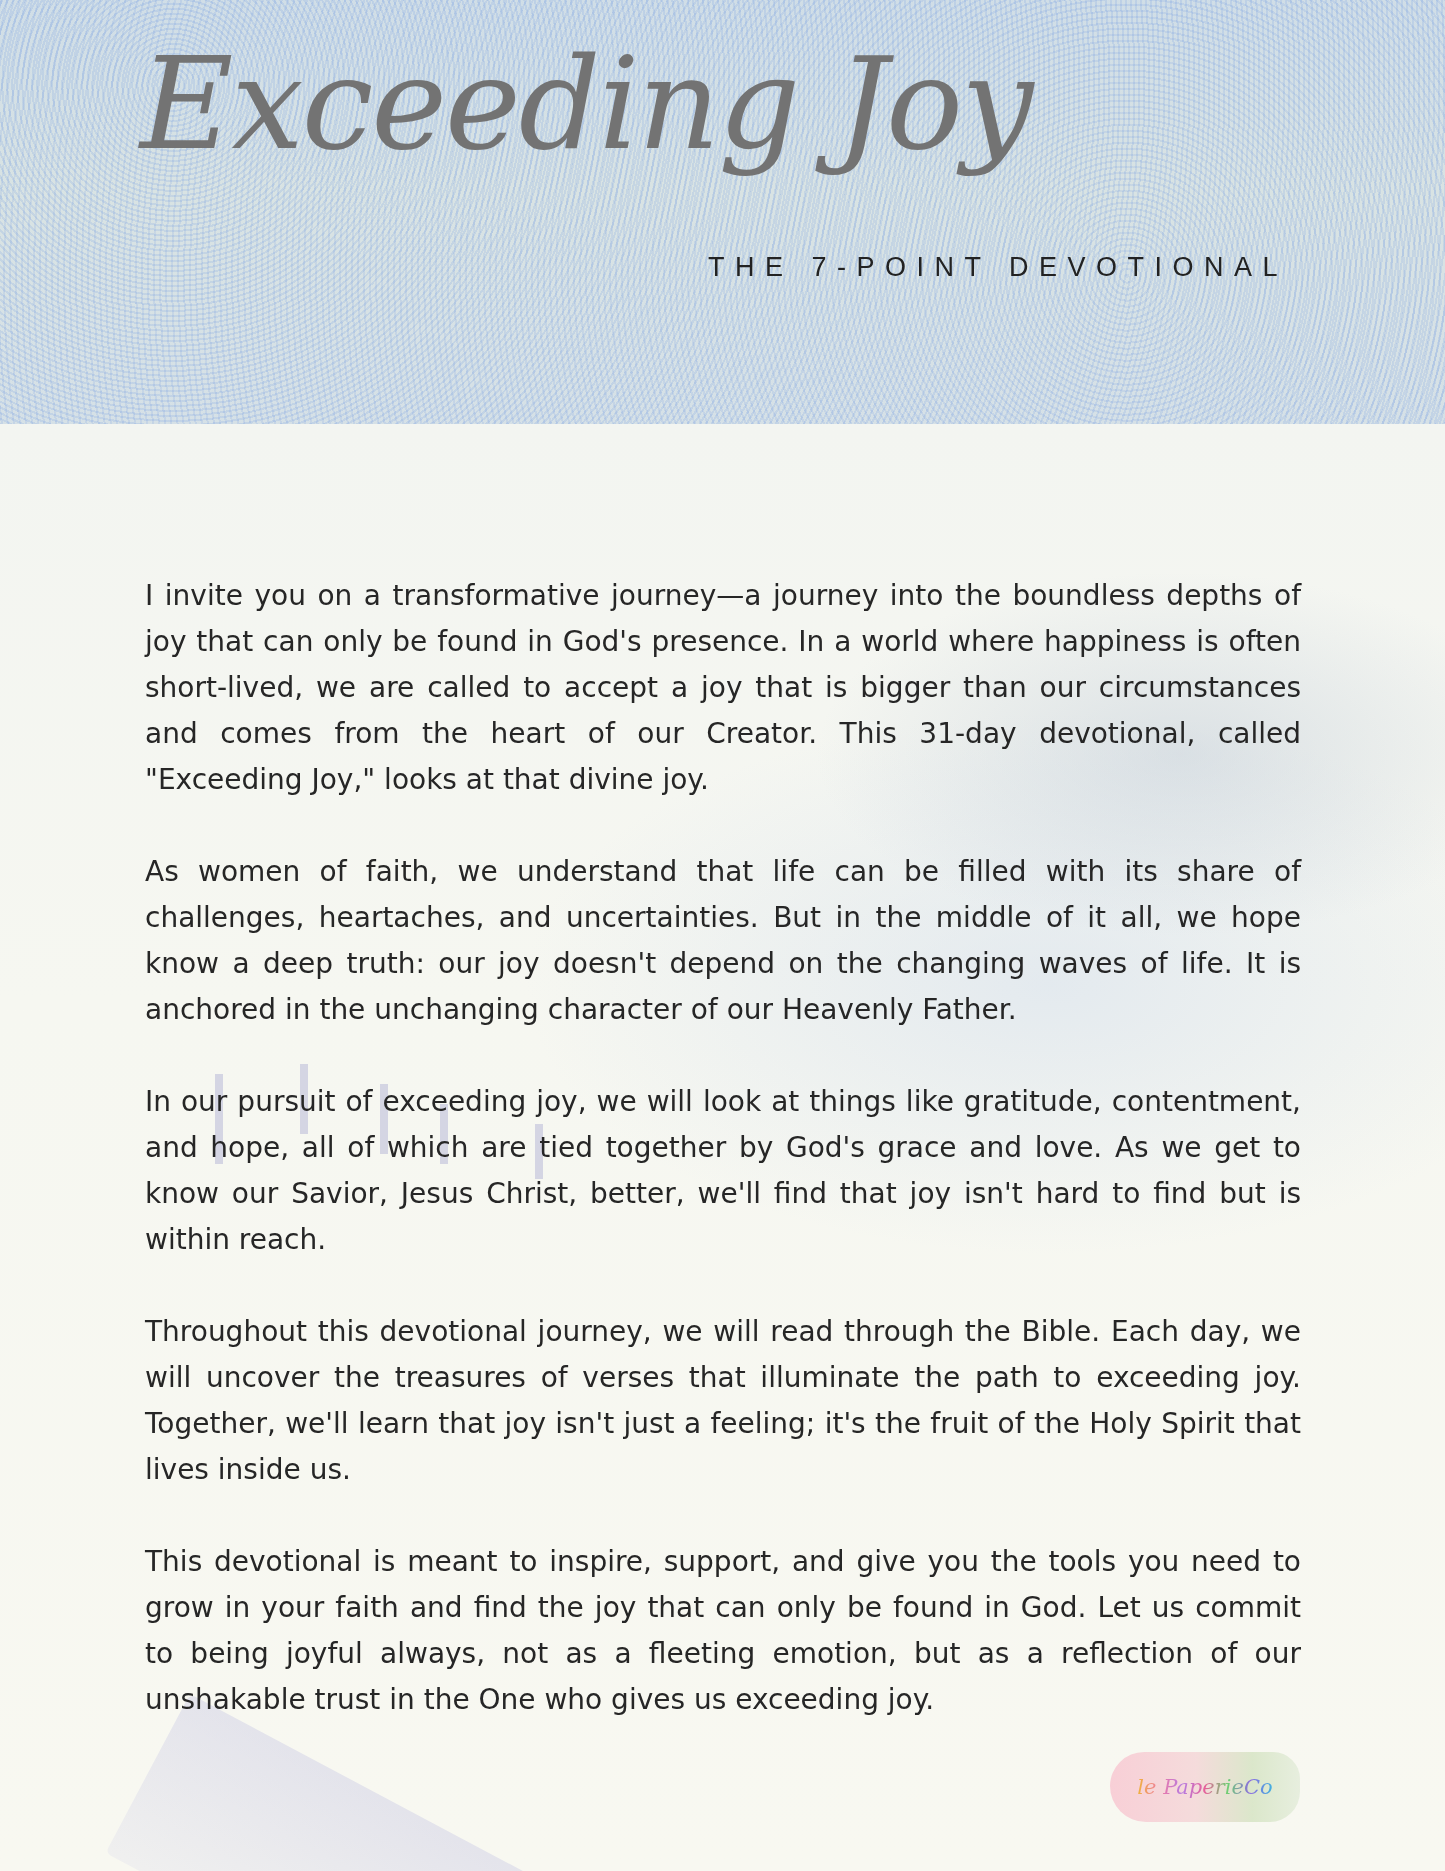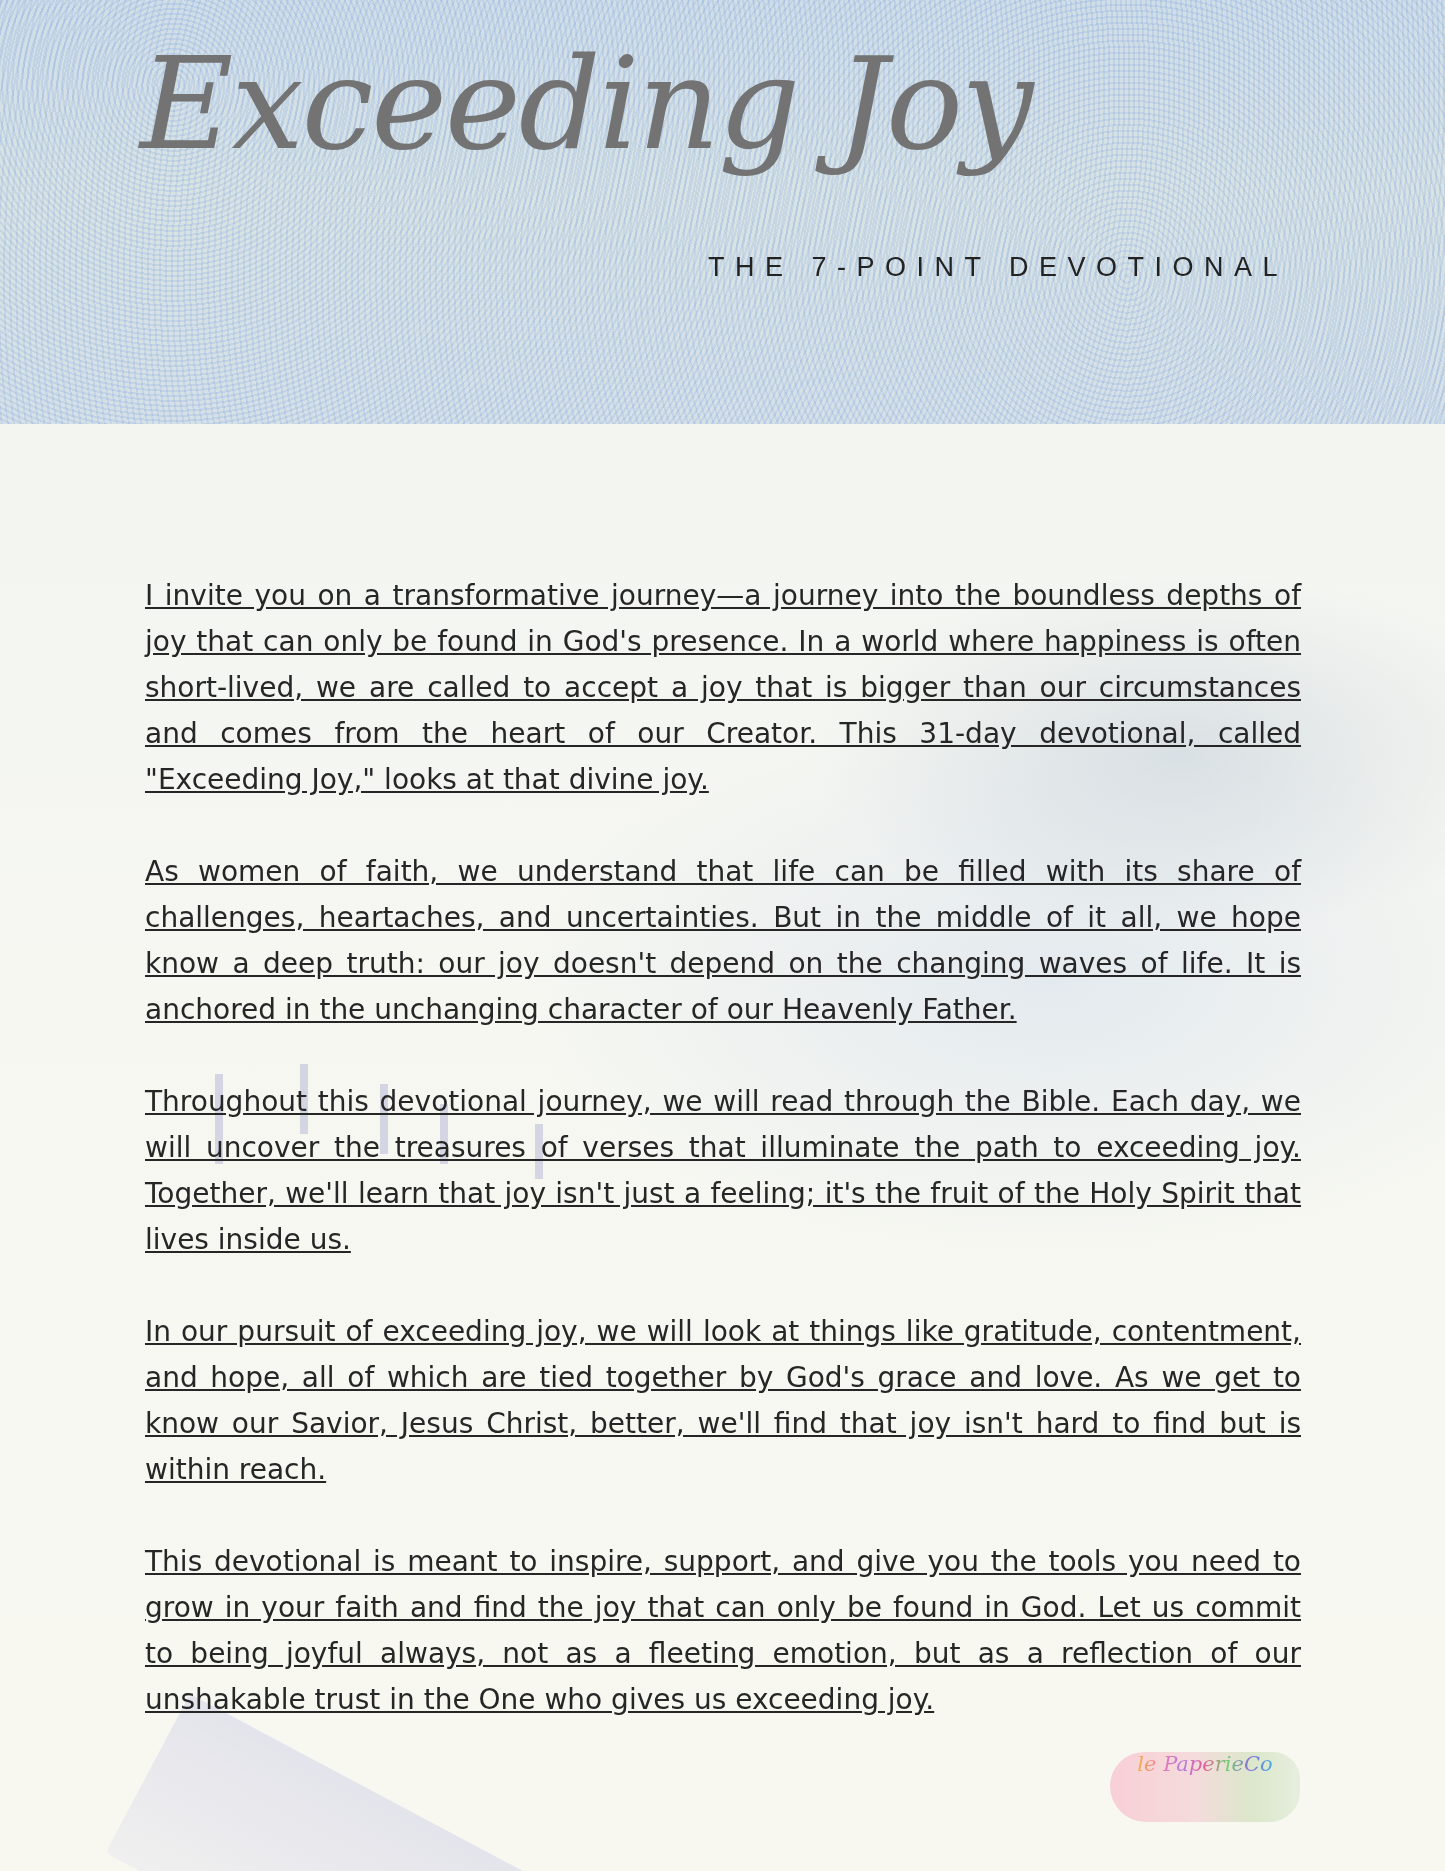--- a/index.html
+++ b/index.html
@@ -76,35 +76,34 @@
     .content {
       position: absolute;
       left: 145px;
       top: 573px;
       width: 1156px;
       font-family: "DejaVu Sans", sans-serif;
       font-size: 28px;
       line-height: 46px;
       color: #262626;
       text-align: justify;
-      text-decoration: underline;
     }
     .content p {
       margin: 0 0 46px 0;
     }
     .brand {
       position: absolute;
       left: 1110px;
       top: 1752px;
       width: 190px;
       height: 70px;
       border-radius: 38px 30px 34px 40px;
       background: linear-gradient(90deg, rgba(248,200,210,0.85) 0%, rgba(244,212,214,0.8) 45%, rgba(214,228,196,0.85) 75%, rgba(220,232,210,0.6) 100%);
       display: flex;
-      align-items: flex-start;
+      align-items: center;
       justify-content: center;
     }
     .brand-text {
       font-family: "DejaVu Serif", serif;
       font-style: italic;
       font-size: 21px;
       background: linear-gradient(90deg, #f0b43a, #ef7aa5, #b77be0, #e6609a, #6fcf73, #8c6be0, #3fb3e0);
       -webkit-background-clip: text;
       background-clip: text;
       color: transparent;
@@ -123,20 +122,20 @@
   <div class="pier-post" style="left:440px; top:680px; height:60px;"></div>
   <div class="pier-post" style="left:535px; top:700px; height:55px;"></div>
 </div>
 
 <div class="title">Exceeding Joy</div>
 <div class="subtitle">THE 7-POINT DEVOTIONAL</div>
 
 <div class="content">
   <p>I invite you on a transformative journey—a journey into the boundless depths of joy that can only be found in God's presence.  In a world where happiness is often short-lived, we are called to accept a joy that is bigger than our circumstances and comes from the heart of our Creator. This 31-day devotional, called "Exceeding Joy," looks at that divine joy.</p>
   <p>As women of faith, we understand that life can be filled with its share of challenges, heartaches, and uncertainties.  But in the middle of it all, we hope know a deep truth: our joy doesn't depend on the changing waves of life. It is anchored in the unchanging character of our Heavenly Father.</p>
+  <p>In our pursuit of exceeding joy, we will look at things like gratitude, contentment, and hope, all of which are tied together by God's grace and love. As we get to know our Savior, Jesus Christ, better, we'll find that joy isn't hard to find but is within reach.</p>
   <p>Throughout this devotional journey, we will read through the Bible.  Each day, we will uncover the treasures of verses that illuminate the path to exceeding joy. Together, we'll learn that joy isn't just a feeling; it's the fruit of the Holy Spirit that lives inside us.</p>
-  <p>In our pursuit of exceeding joy, we will look at things like gratitude, contentment, and hope, all of which are tied together by God's grace and love. As we get to know our Savior, Jesus Christ, better, we'll find that joy isn't hard to find but is within reach.</p>
   <p>This devotional is meant to inspire, support, and give you the tools you need to grow in your faith and find the joy that can only be found in God. Let us commit to being joyful always, not as a fleeting emotion, but as a reflection of our unshakable trust in the One who gives us exceeding joy.</p>
 </div>
 
 <div class="brand">
   <span class="brand-text">le PaperieCo</span>
 </div>
 
 </body></html>

